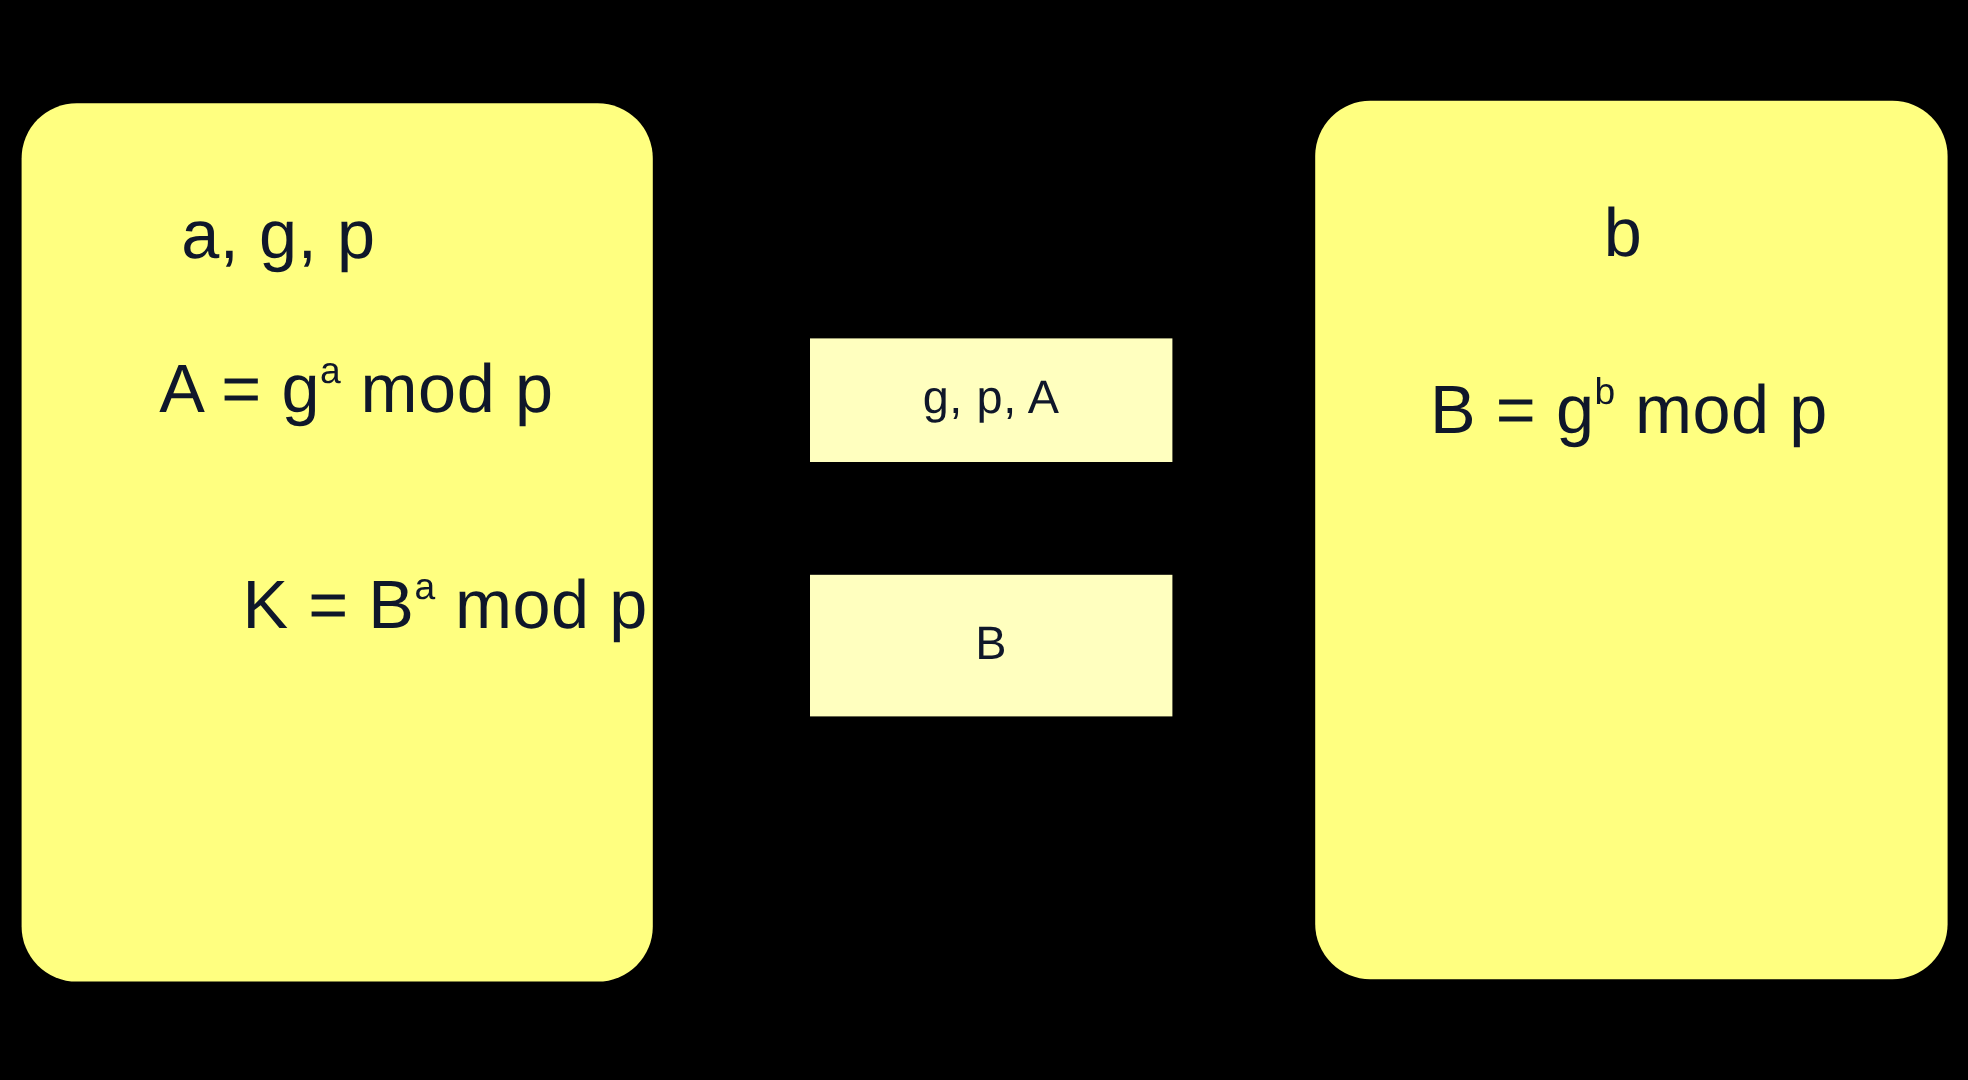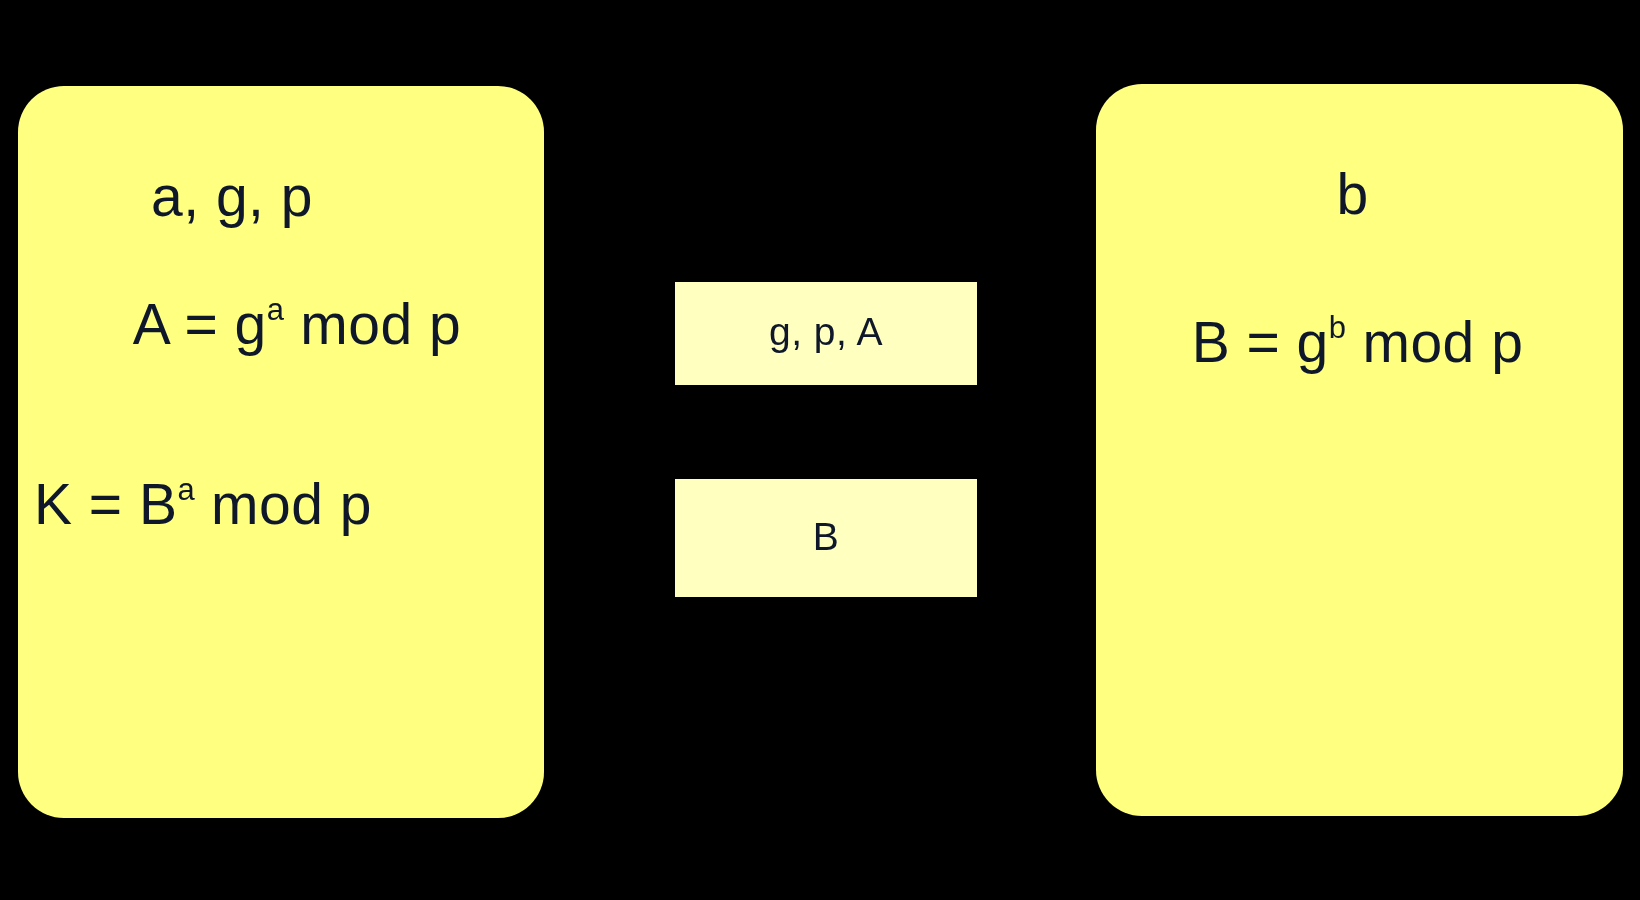--- a/index.html
+++ b/index.html
@@ -46,21 +46,21 @@
     font-size: 31px;
     vertical-align: baseline;
     position: relative;
     top: -24px;
     letter-spacing: 0;
   }
 
   
   #party-left .line-1  { position: absolute; top: 82px;  left: 0; right: 0; text-align: center; padding-right: 98px; }
   #party-left .line-2  { position: absolute; top: 210px; left: 0; right: 0; text-align: center; padding-right: 4px; margin-left: 36px; }
-  #party-left .line-3  { position: absolute; top: 390px; left: 16px; right: 0; text-align: left; padding-right: 4px; }
+  #party-left .line-3  { position: absolute; top: 390px; left: 16px; right: 0; text-align: right; padding-right: 4px; }
 
   #party-right .line-1 { position: absolute; top: 82px;  left: 0; right: 0; text-align: center; padding-right: 14px; }
   #party-right .line-2 { position: absolute; top: 210px; left: 0; right: 0; text-align: center; padding-right: 4px; margin-top: 20px; }
   #party-right .line-3 { position: absolute; top: 390px; left: 0; right: 0; text-align: center; padding-right: 4px; }
 
   
   .message-box {
     position: absolute;
     background: #ffffbf;
     box-sizing: border-box;

